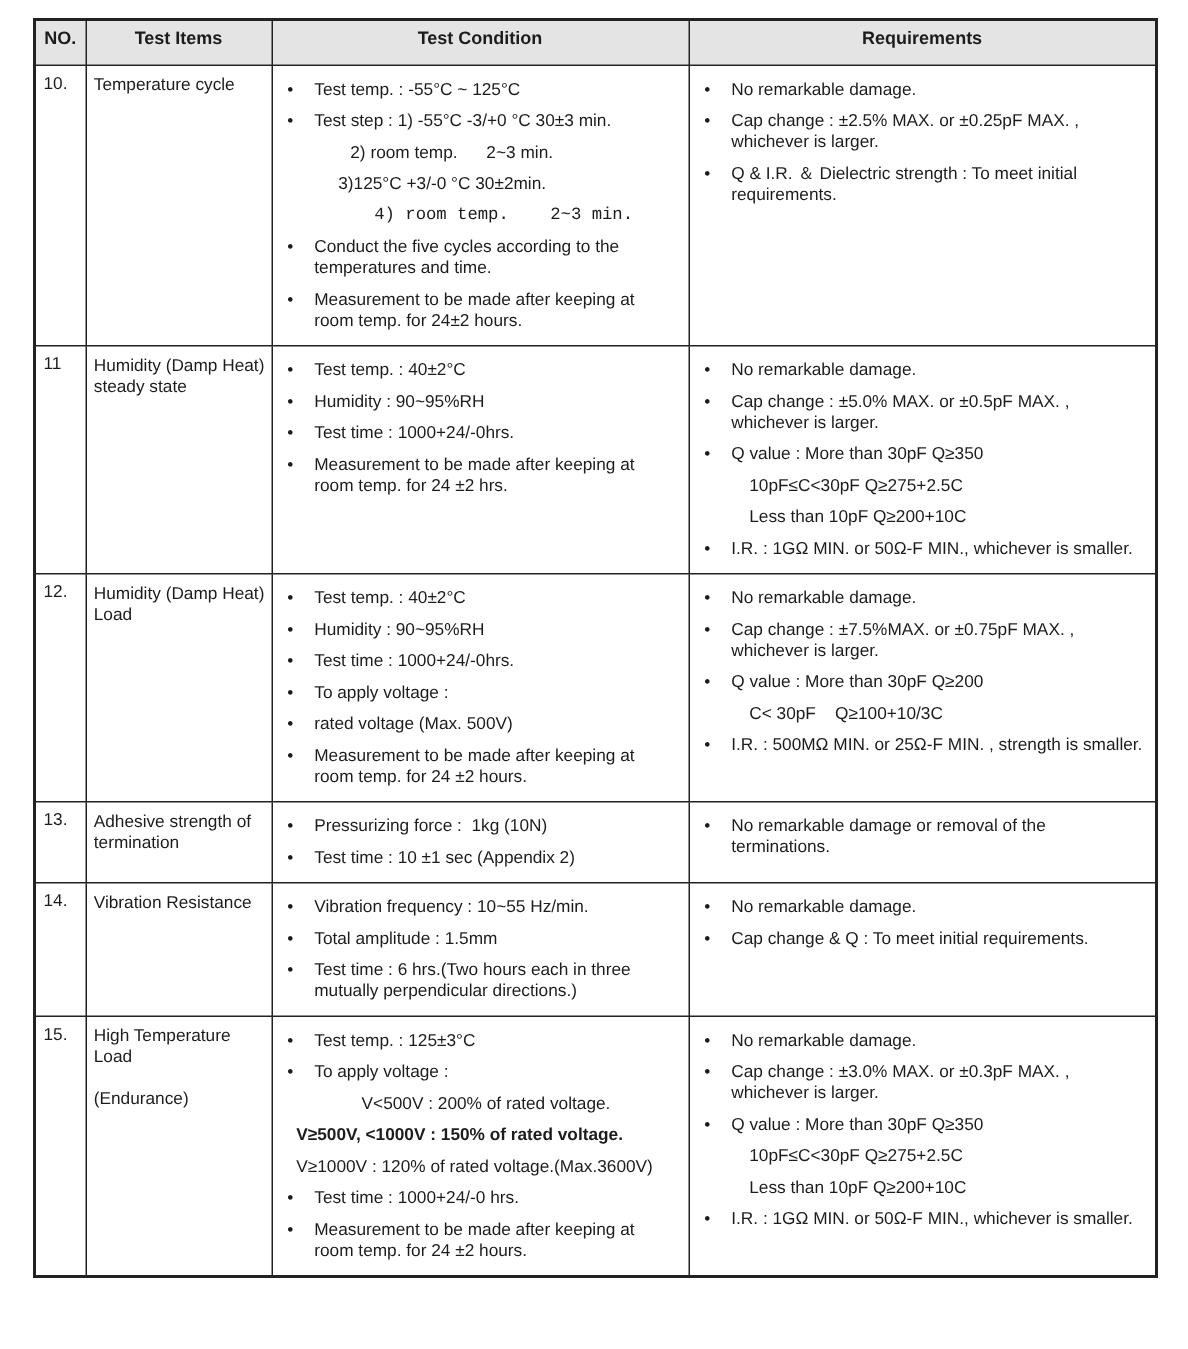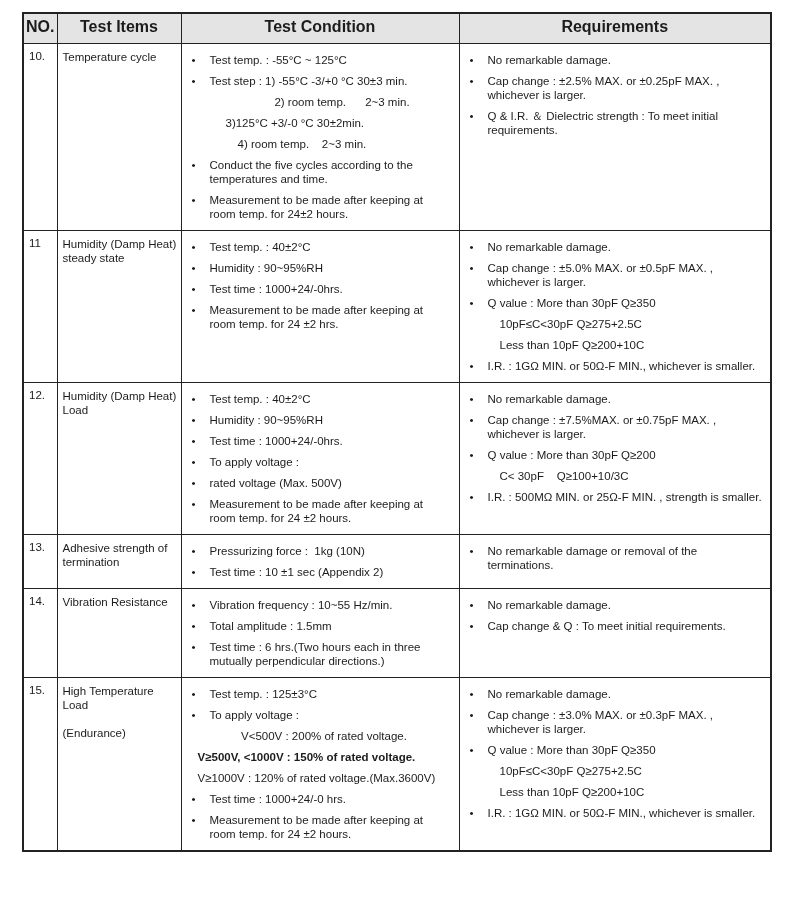--- a/index.html
+++ b/index.html
@@ -15,21 +15,21 @@
   table.spec-table {
     border-collapse: collapse;
     table-layout: fixed;
     width: 748px;
     border: 2px solid #222;
   }
   th, td { border: 1px solid #222; vertical-align: top; }
 
   th {
     background: var(--header-bg, #e4e4e4);
-    font-size: 16px;
+    font-size: 12px;
     font-weight: bold;
     height: 30px;
     text-align: center;
     padding: 4px 2px;
   }
   .col-no   { width: 34px; }
   .col-items{ width: 124px; }
   .col-cond { width: 278px; }
   .col-req  { width: 312px; }
 
@@ -73,29 +73,29 @@
             <div class="line">
               <span class="bullet">•</span>
               <span class="text">Test temp. : -55°C ~ 125°C</span>
             </div>
             <div class="line">
               <span class="bullet">•</span>
               <span class="text">Test step : 1) -55°C -3/+0 °C 30±3 min.</span>
             </div>
             <div class="line">
               <span class="bullet"></span>
-              <span class="text" style="margin-left: 24px; text-align: center;">2) room temp.      2~3 min.</span>
+              <span class="text" style="margin-left: 24px;">2) room temp.      2~3 min.</span>
             </div>
             <div class="line">
               <span class="bullet"></span>
               <span class="text" style="margin-left: 16px;">3)125°C +3/-0 °C 30±2min.</span>
             </div>
             <div class="line">
               <span class="bullet"></span>
-              <span class="text" style="margin-left: 28px;">4) room temp.    2~3 min.</span>
+              <span class="text" style="margin-left: 40px; font-family: Liberation Mono, monospace;">4) room temp.    2~3 min.</span>
             </div>
             <div class="line">
               <span class="bullet">•</span>
               <span class="text">Conduct the five cycles according to the temperatures and time.</span>
             </div>
             <div class="line">
               <span class="bullet">•</span>
               <span class="text">Measurement to be made after keeping at room temp. for 24±2 hours.</span>
             </div>
           </td>

